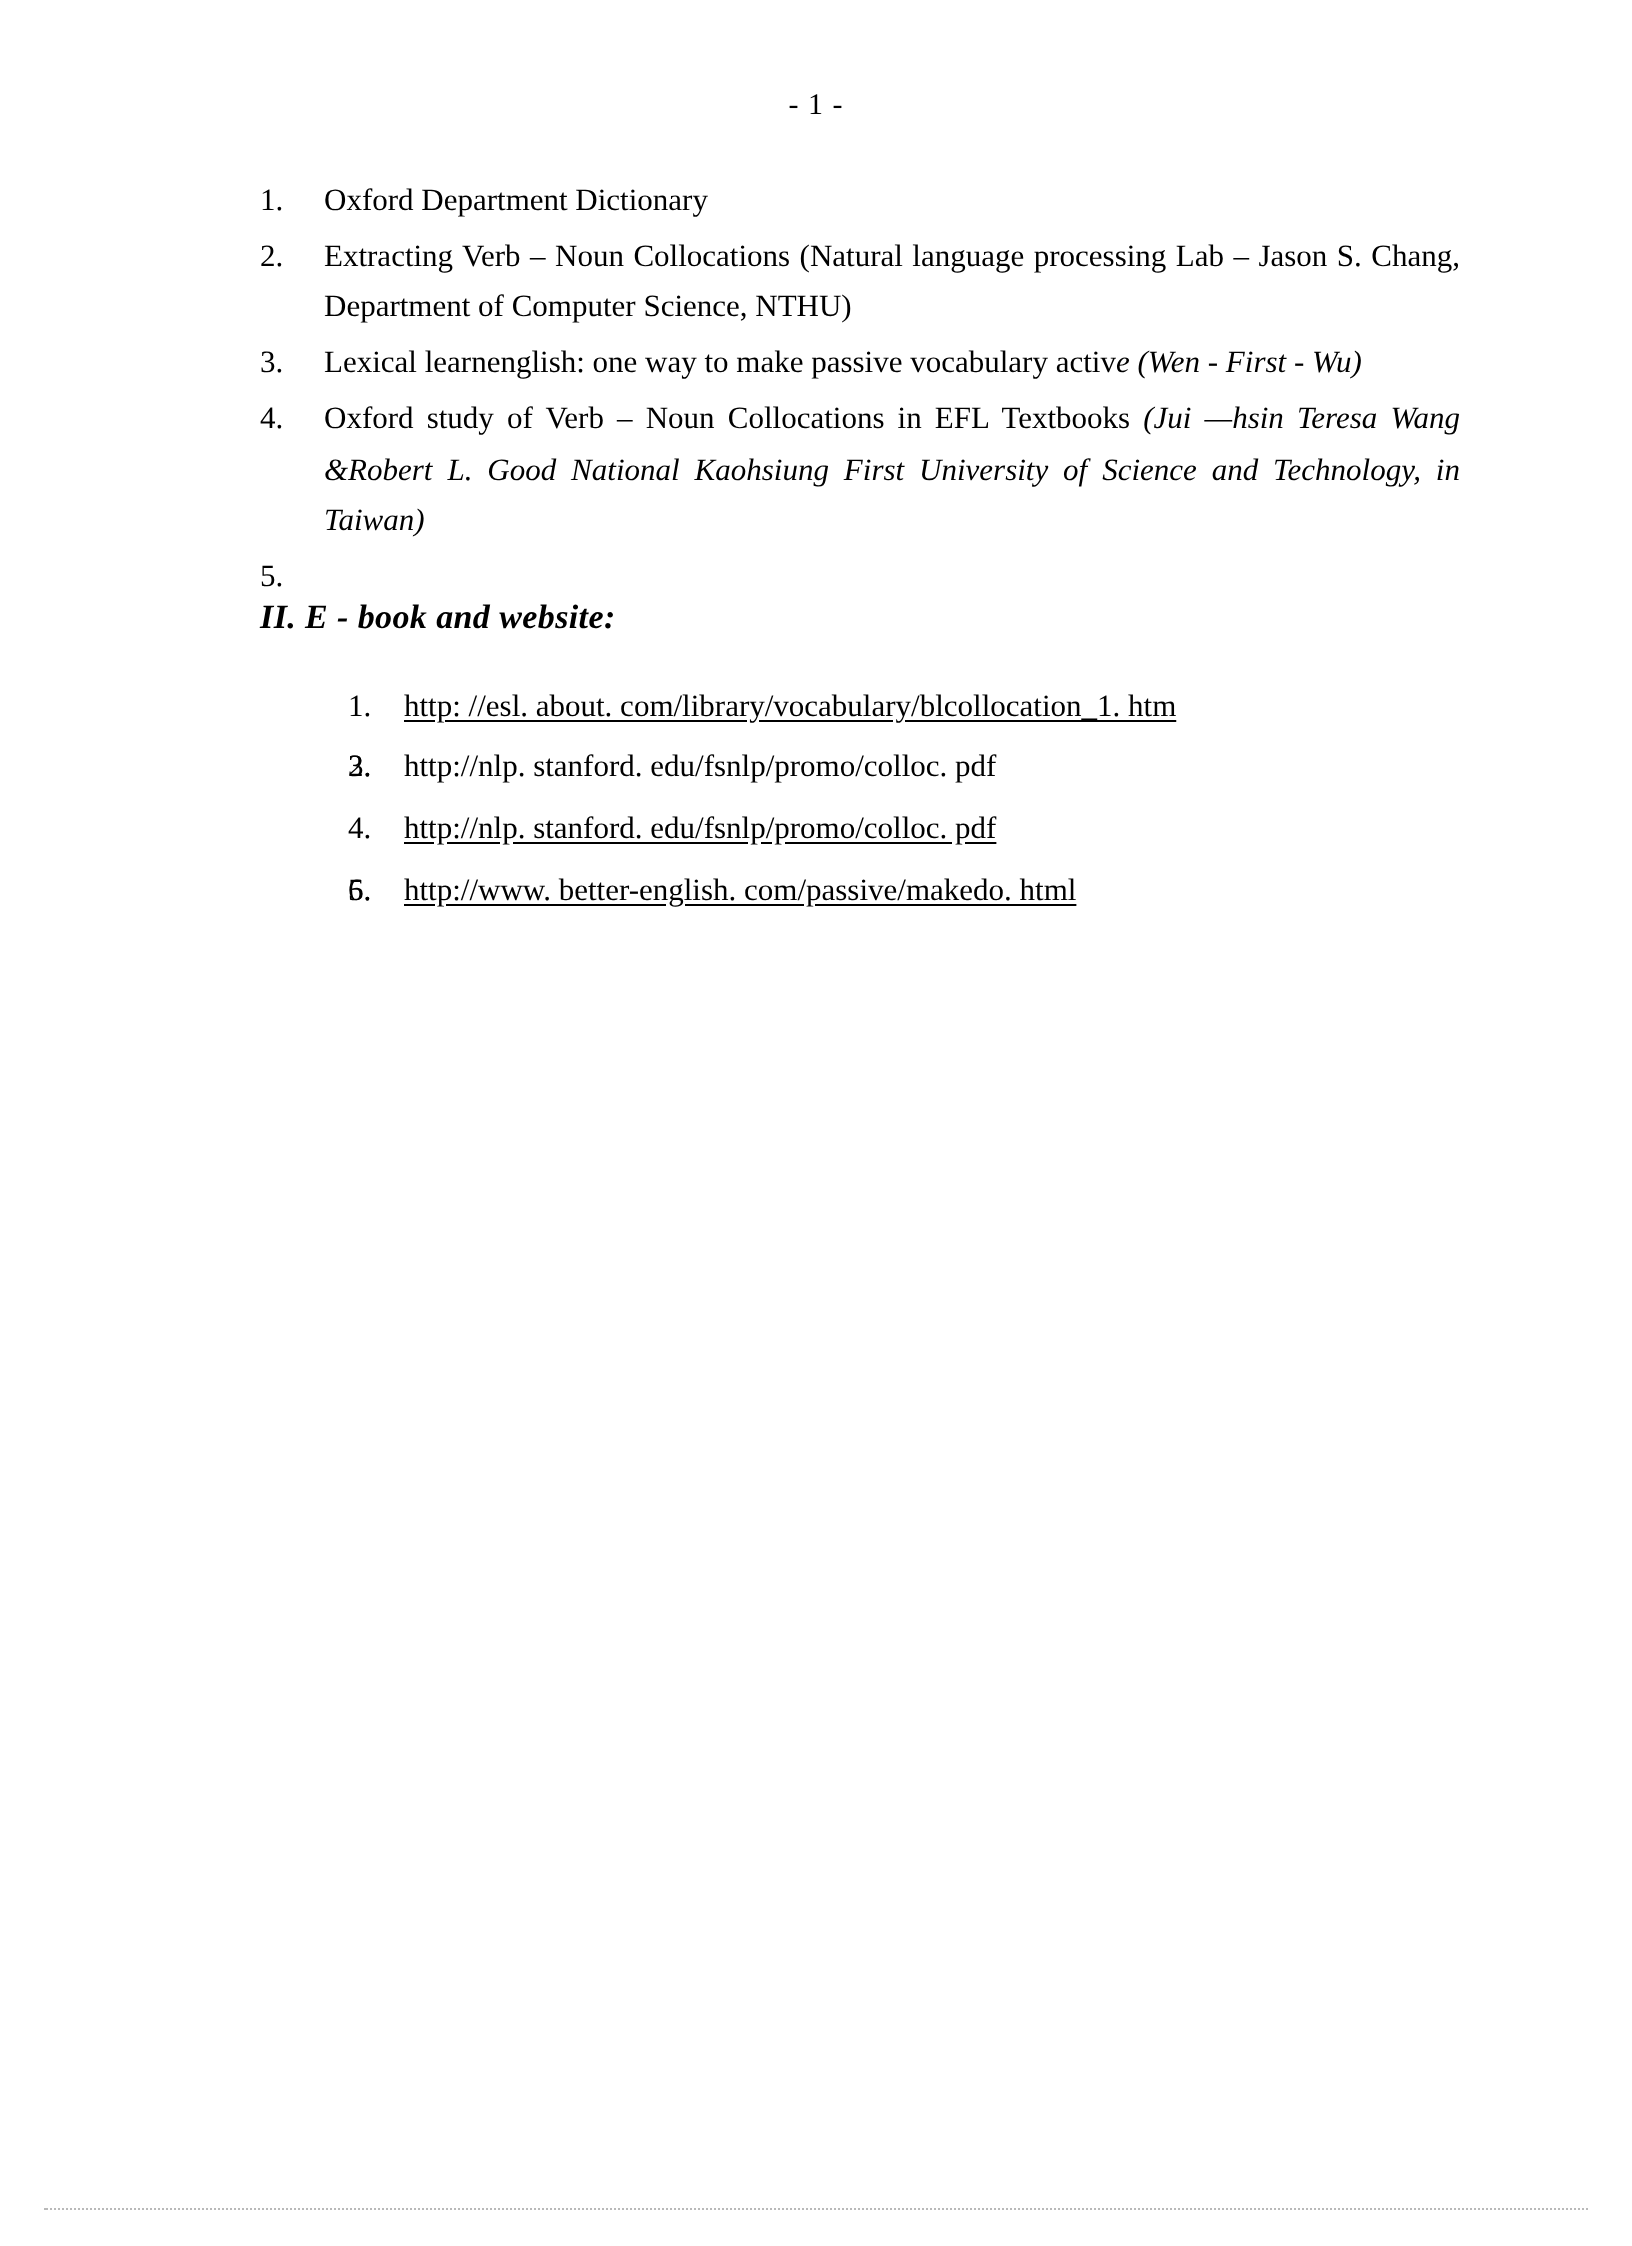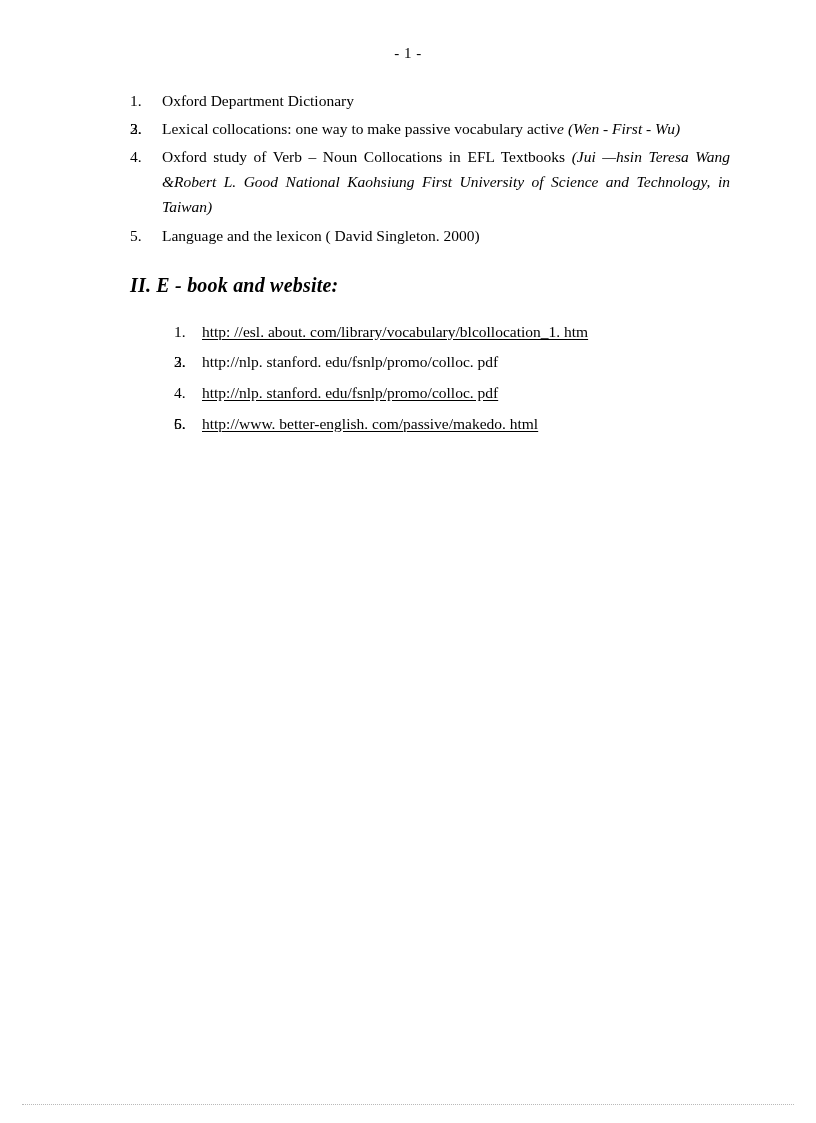--- a/index.html
+++ b/index.html
@@ -59,21 +59,21 @@
     width: 26px;
     text-align: left;
     font-size: 15.5px;
   }
   .it {
     font-style: italic;
   }
   .section-heading {
     margin-top: 26px;
     margin-bottom: 24px;
-    font-size: 20px;
+    font-size: 17px;
     font-style: italic;
     font-weight: bold;
     letter-spacing: 0.2px;
   }
   ol.link-list {
     list-style: none;
     margin: 0;
     padding: 0;
     margin-left: 44px;
     margin-top: 14px;
@@ -120,32 +120,32 @@
 
   <div class="content">
 
     <ol class="ref-list">
       <li>
         <span class="num">1.</span>
         <span>Oxford Department Dictionary</span>
       </li>
       <li>
         <span class="num">2.</span>
+        <span>Extracting  Verb  –  Noun  Collocations (Natural  language  processing  Lab – Jason S. Chang,  Department of Computer Science, NTHU)</span>
       </li>
       <li>
         <span class="num">3.</span>
-        <span>Lexical  collocations:  one  way  to  make  passive  vocabulary  activ</span><span class="it">e</span><span class="it"> (Wen - First - Wu)</span>
+        <span>Lexical  learnenglish:  one  way  to  make  passive  vocabulary  activ</span><span class="it">e</span><span class="it"> (Wen - First - Wu)</span>
       </li>
       <li>
         <span class="num">4.</span>
         <span>Oxford study of Verb – Noun Collocations in EFL Textbooks  </span><span class="it">(Jui —hsin Teresa Wang  &amp;Robert L. Good National Kaohsiung First University of Science and Technology, in Taiwan)</span>
       </li>
       <li>
         <span class="num">5.</span>
-        <span>Language  and the lexicon ( David  Singleton. 2000)</span>
       </li>
     </ol>
 
     <div class="section-heading">II.  E - book and website:</div>
 
     <ol class="link-list">
       <li>
         <span class="num">1.</span>
         <a href="#" class="link">http: //esl. about. com/library/vocabulary/blcollocation_1. htm</a>
       </li>

